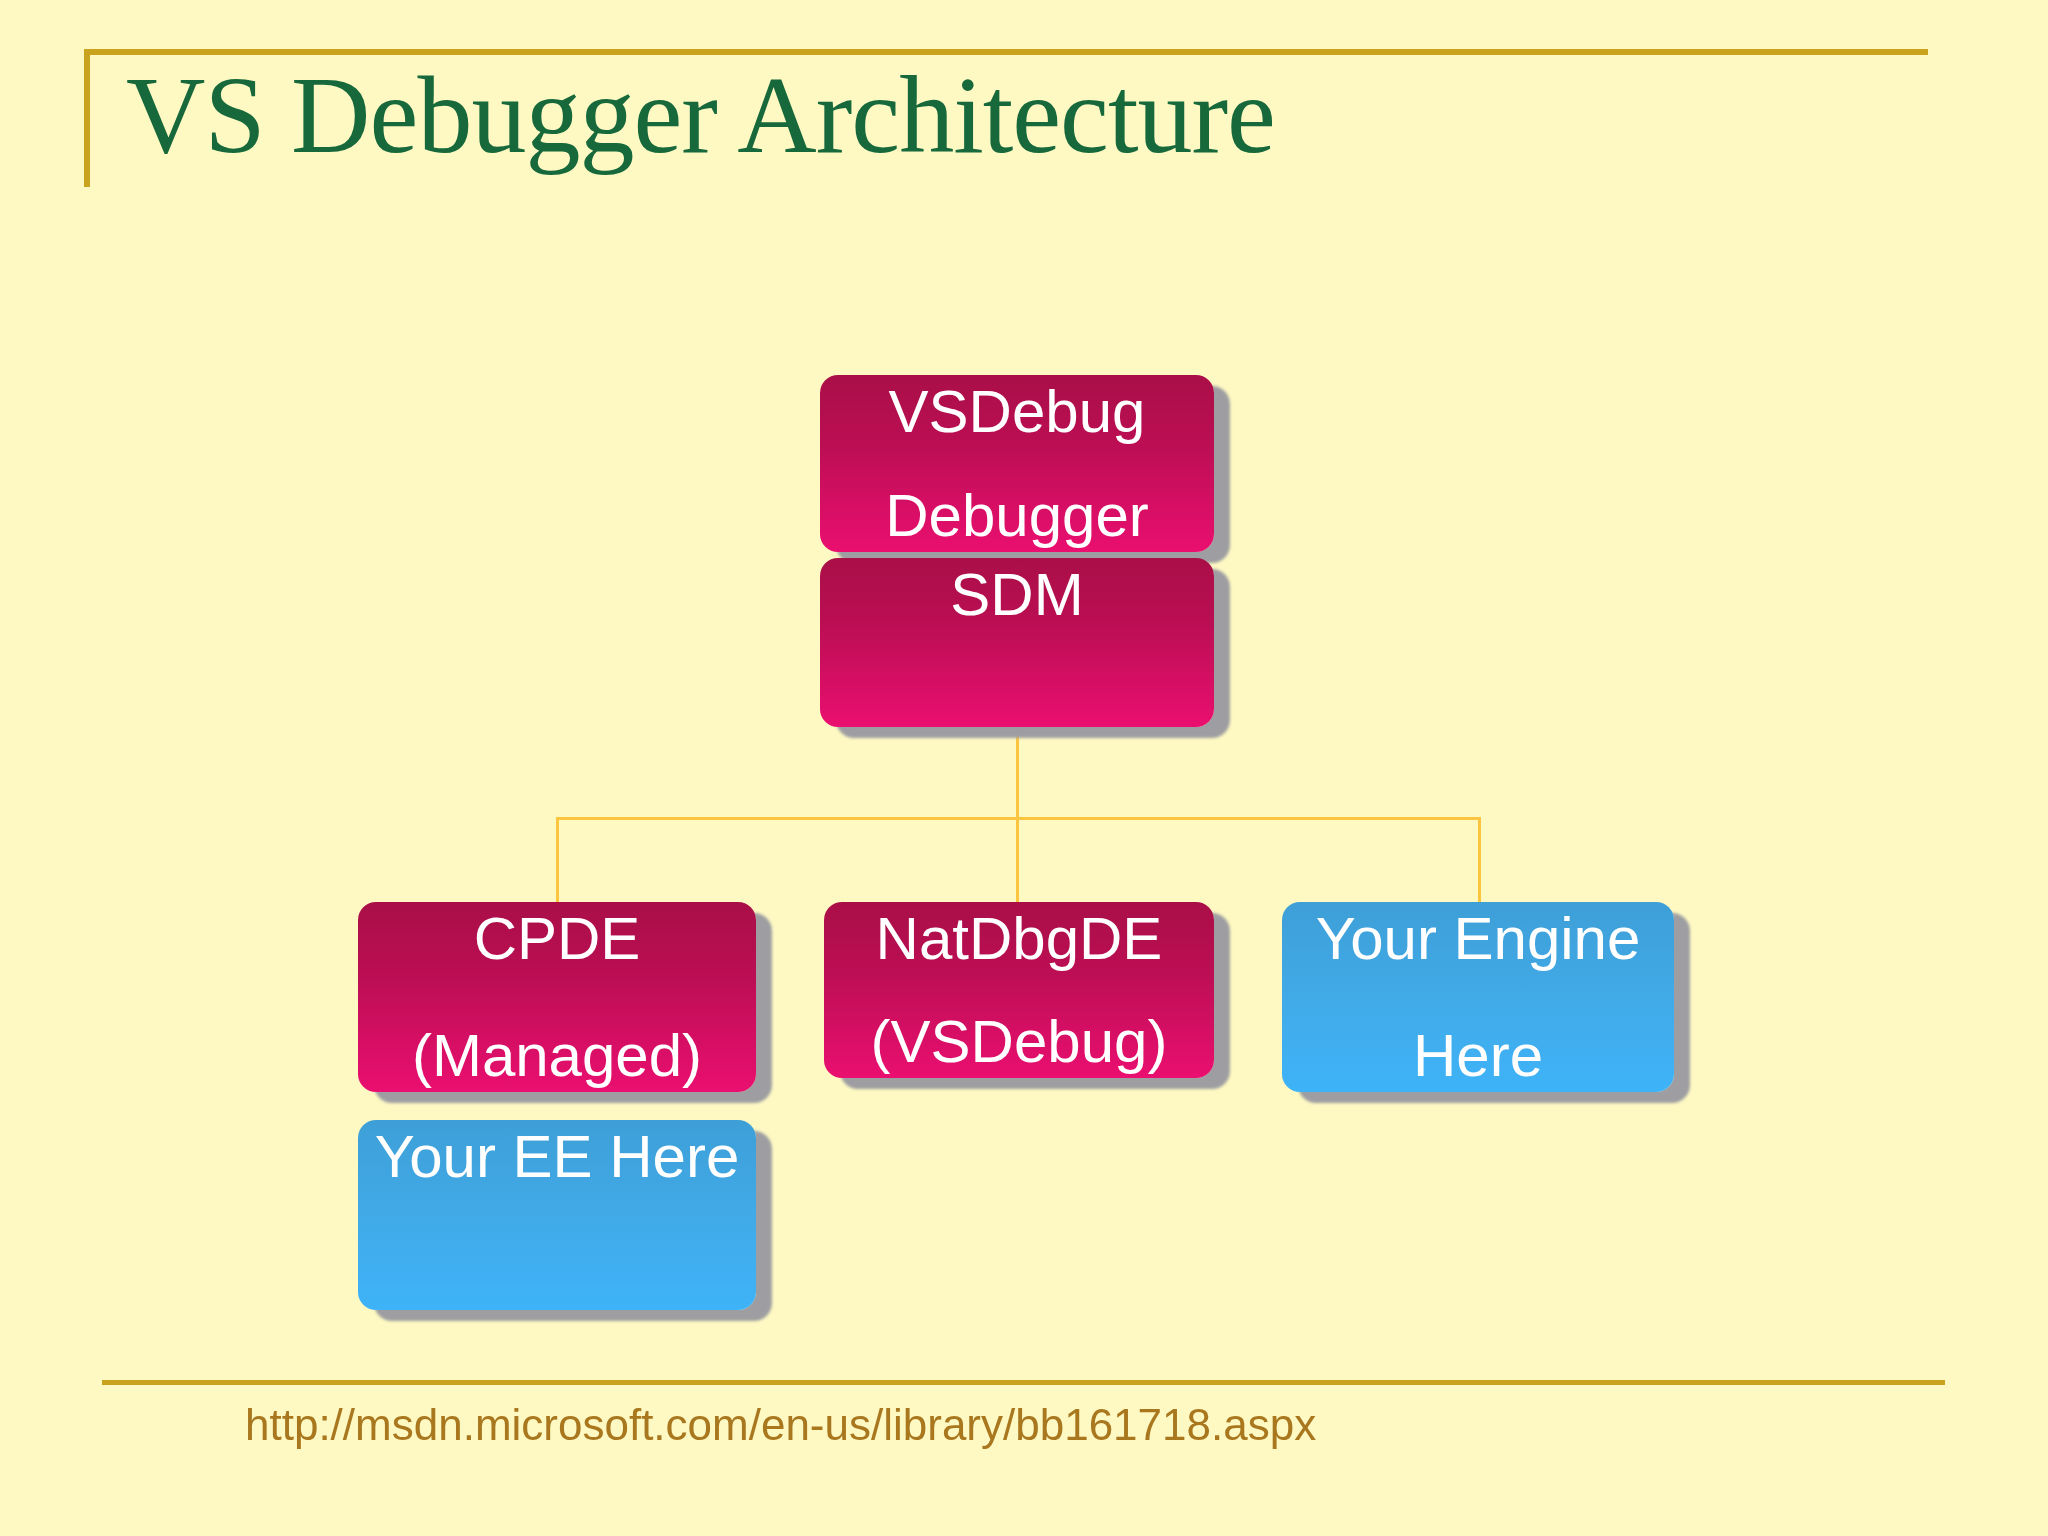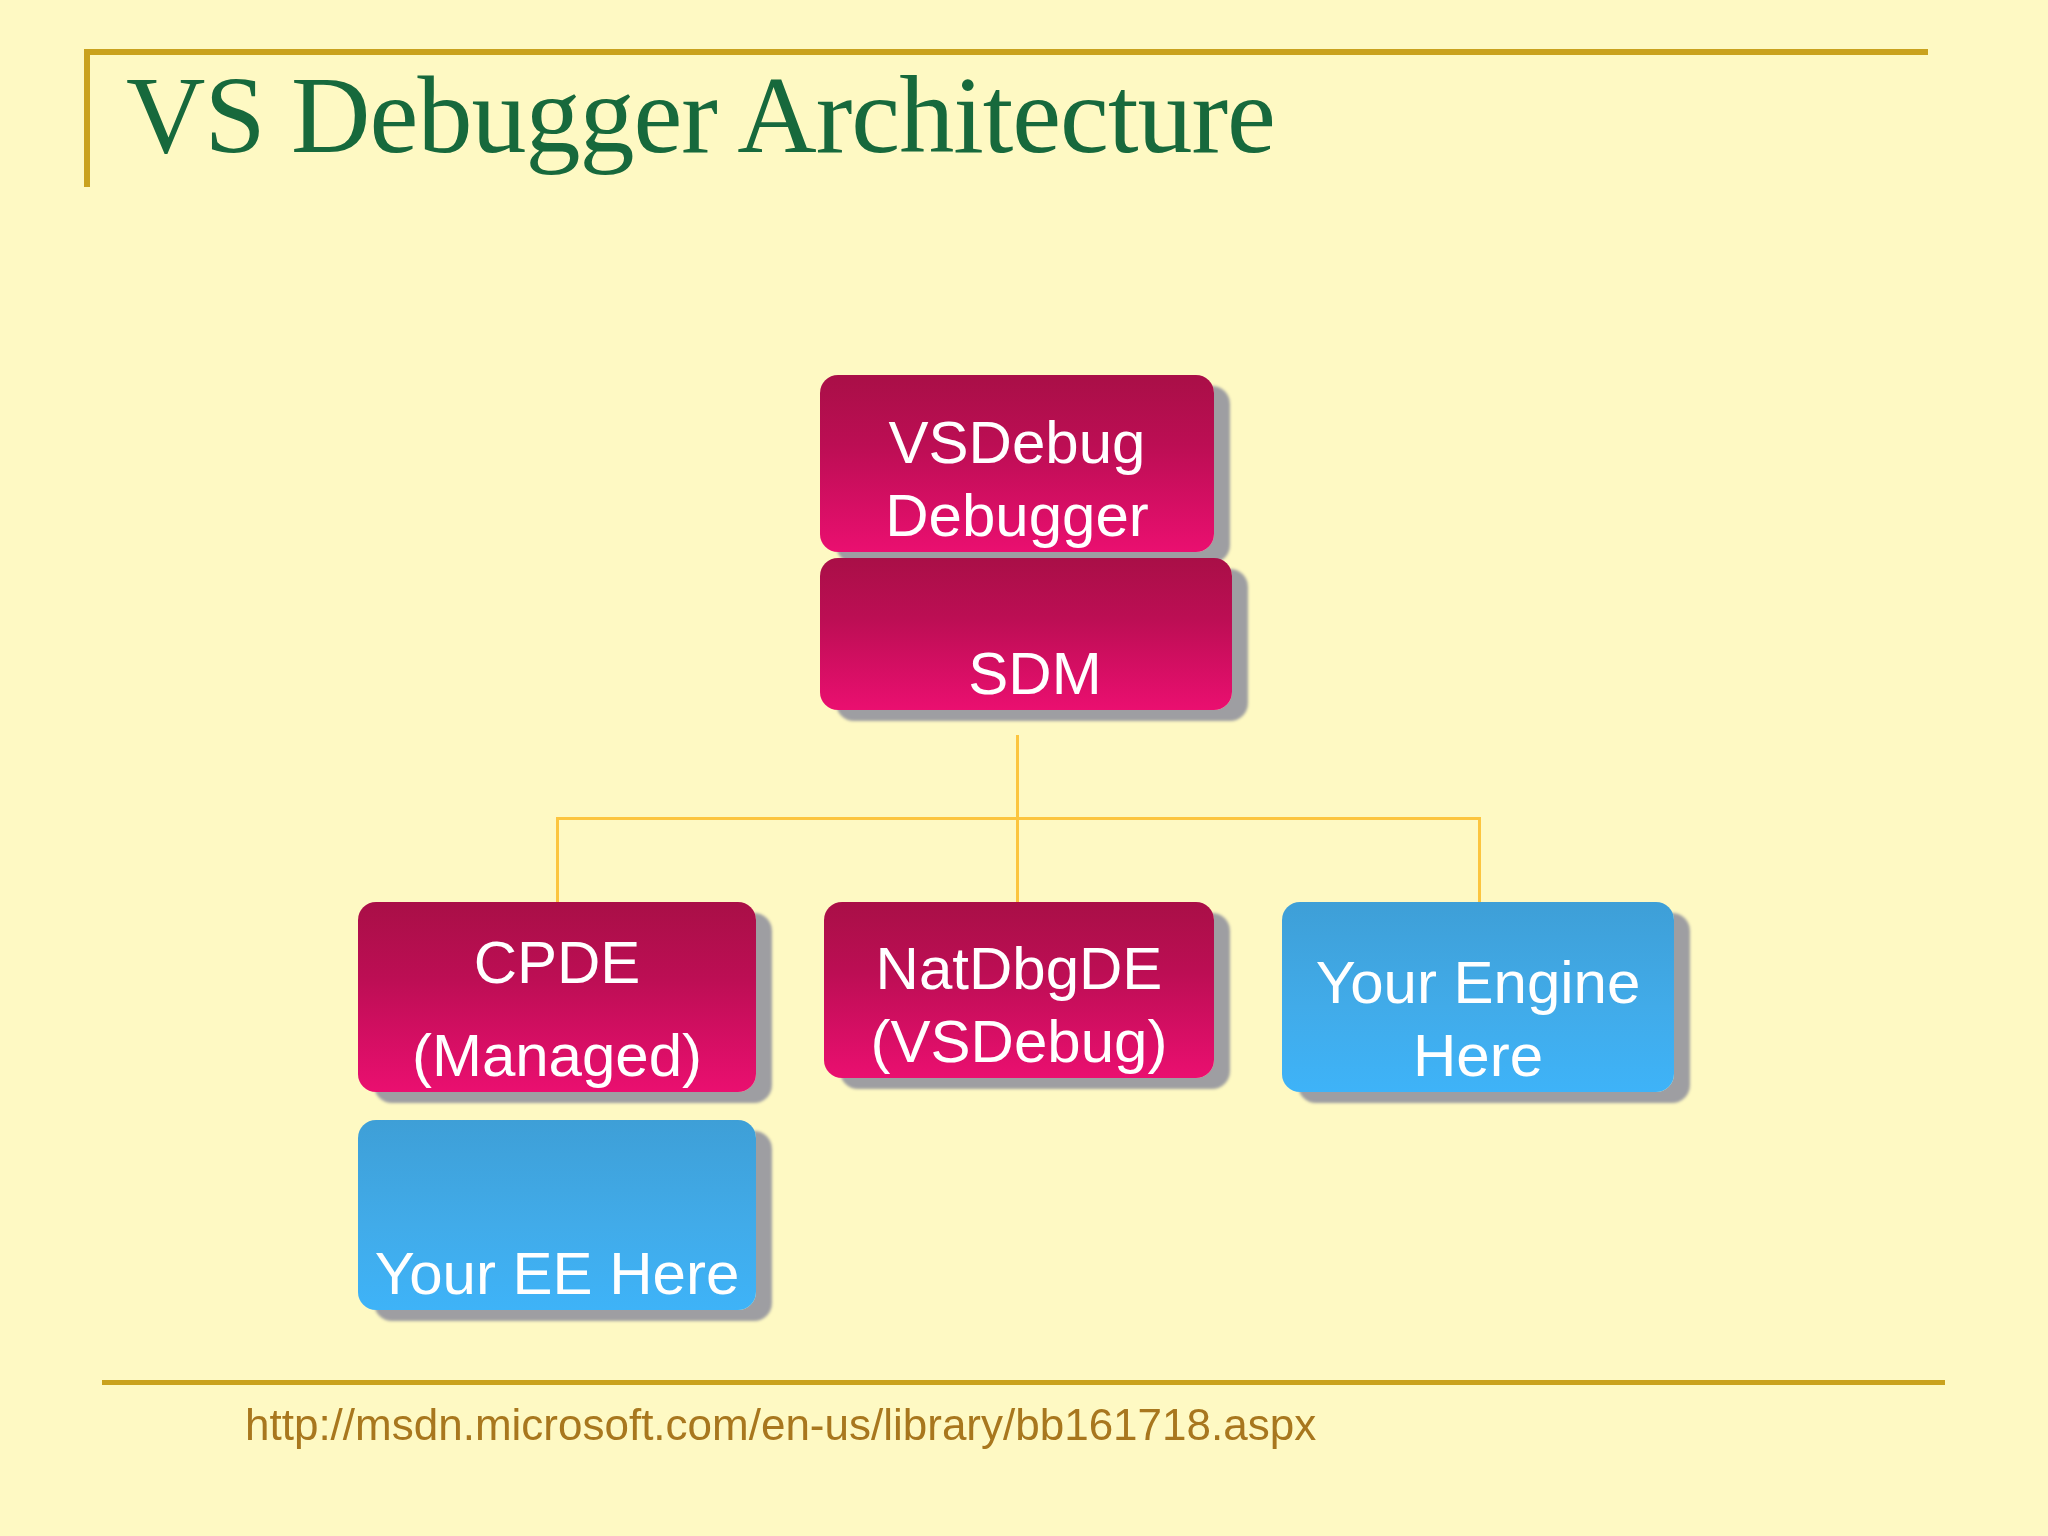--- a/index.html
+++ b/index.html
@@ -31,33 +31,33 @@
   #conn-hbar  { left:556px;  top:817px; width:925px; height:3px;  }
   #conn-left  { left:556px;  top:817px; width:3px;   height:86px; }
   #conn-mid   { left:1016px; top:817px; width:3px;   height:86px; }
   #conn-right { left:1478px; top:817px; width:3px;   height:86px; }
 
   
   .node {
     position:absolute;
     border-radius:18px;
     display:flex; flex-direction:column;
-    align-items:center; justify-content:flex-end;
+    align-items:center; justify-content:space-between;
     color:#ffffff; text-align:center;
     font-size:60px; line-height:1.22;
     box-shadow:16px 11px 3px 0 #9e9ea2;
   }
   .node.magenta {
     background:linear-gradient(180deg, #A90F47 0%, #BC0E54 40%, #EA0F70 100%);
   }
   .node.blue {
     background:linear-gradient(180deg, #3E9FD7 0%, #41ABE9 55%, #3EB3F8 100%);
   }
   #node-vsdebug     { left:820px;  top:375px;  width:394px; height:177px; }
-  #node-sdm         { left:820px;  top:558px;  width:394px; height:152px;padding-left:18px; }
+  #node-sdm         { left:820px;  top:558px;  width:394px; height:169px; }
   #node-cpde        { left:358px;  top:902px;  width:398px; height:190px;gap:20px; }
   #node-natdbgde    { left:824px;  top:902px;  width:390px; height:176px; }
   #node-your-engine { left:1282px; top:902px;  width:392px; height:190px; }
   #node-your-ee     { left:358px;  top:1120px; width:398px; height:190px; }
 
   
   #footer-url {
     position:absolute; left:245px; top:1400px;
     font-size:44px; color:#A8771E; white-space:nowrap;
   }

